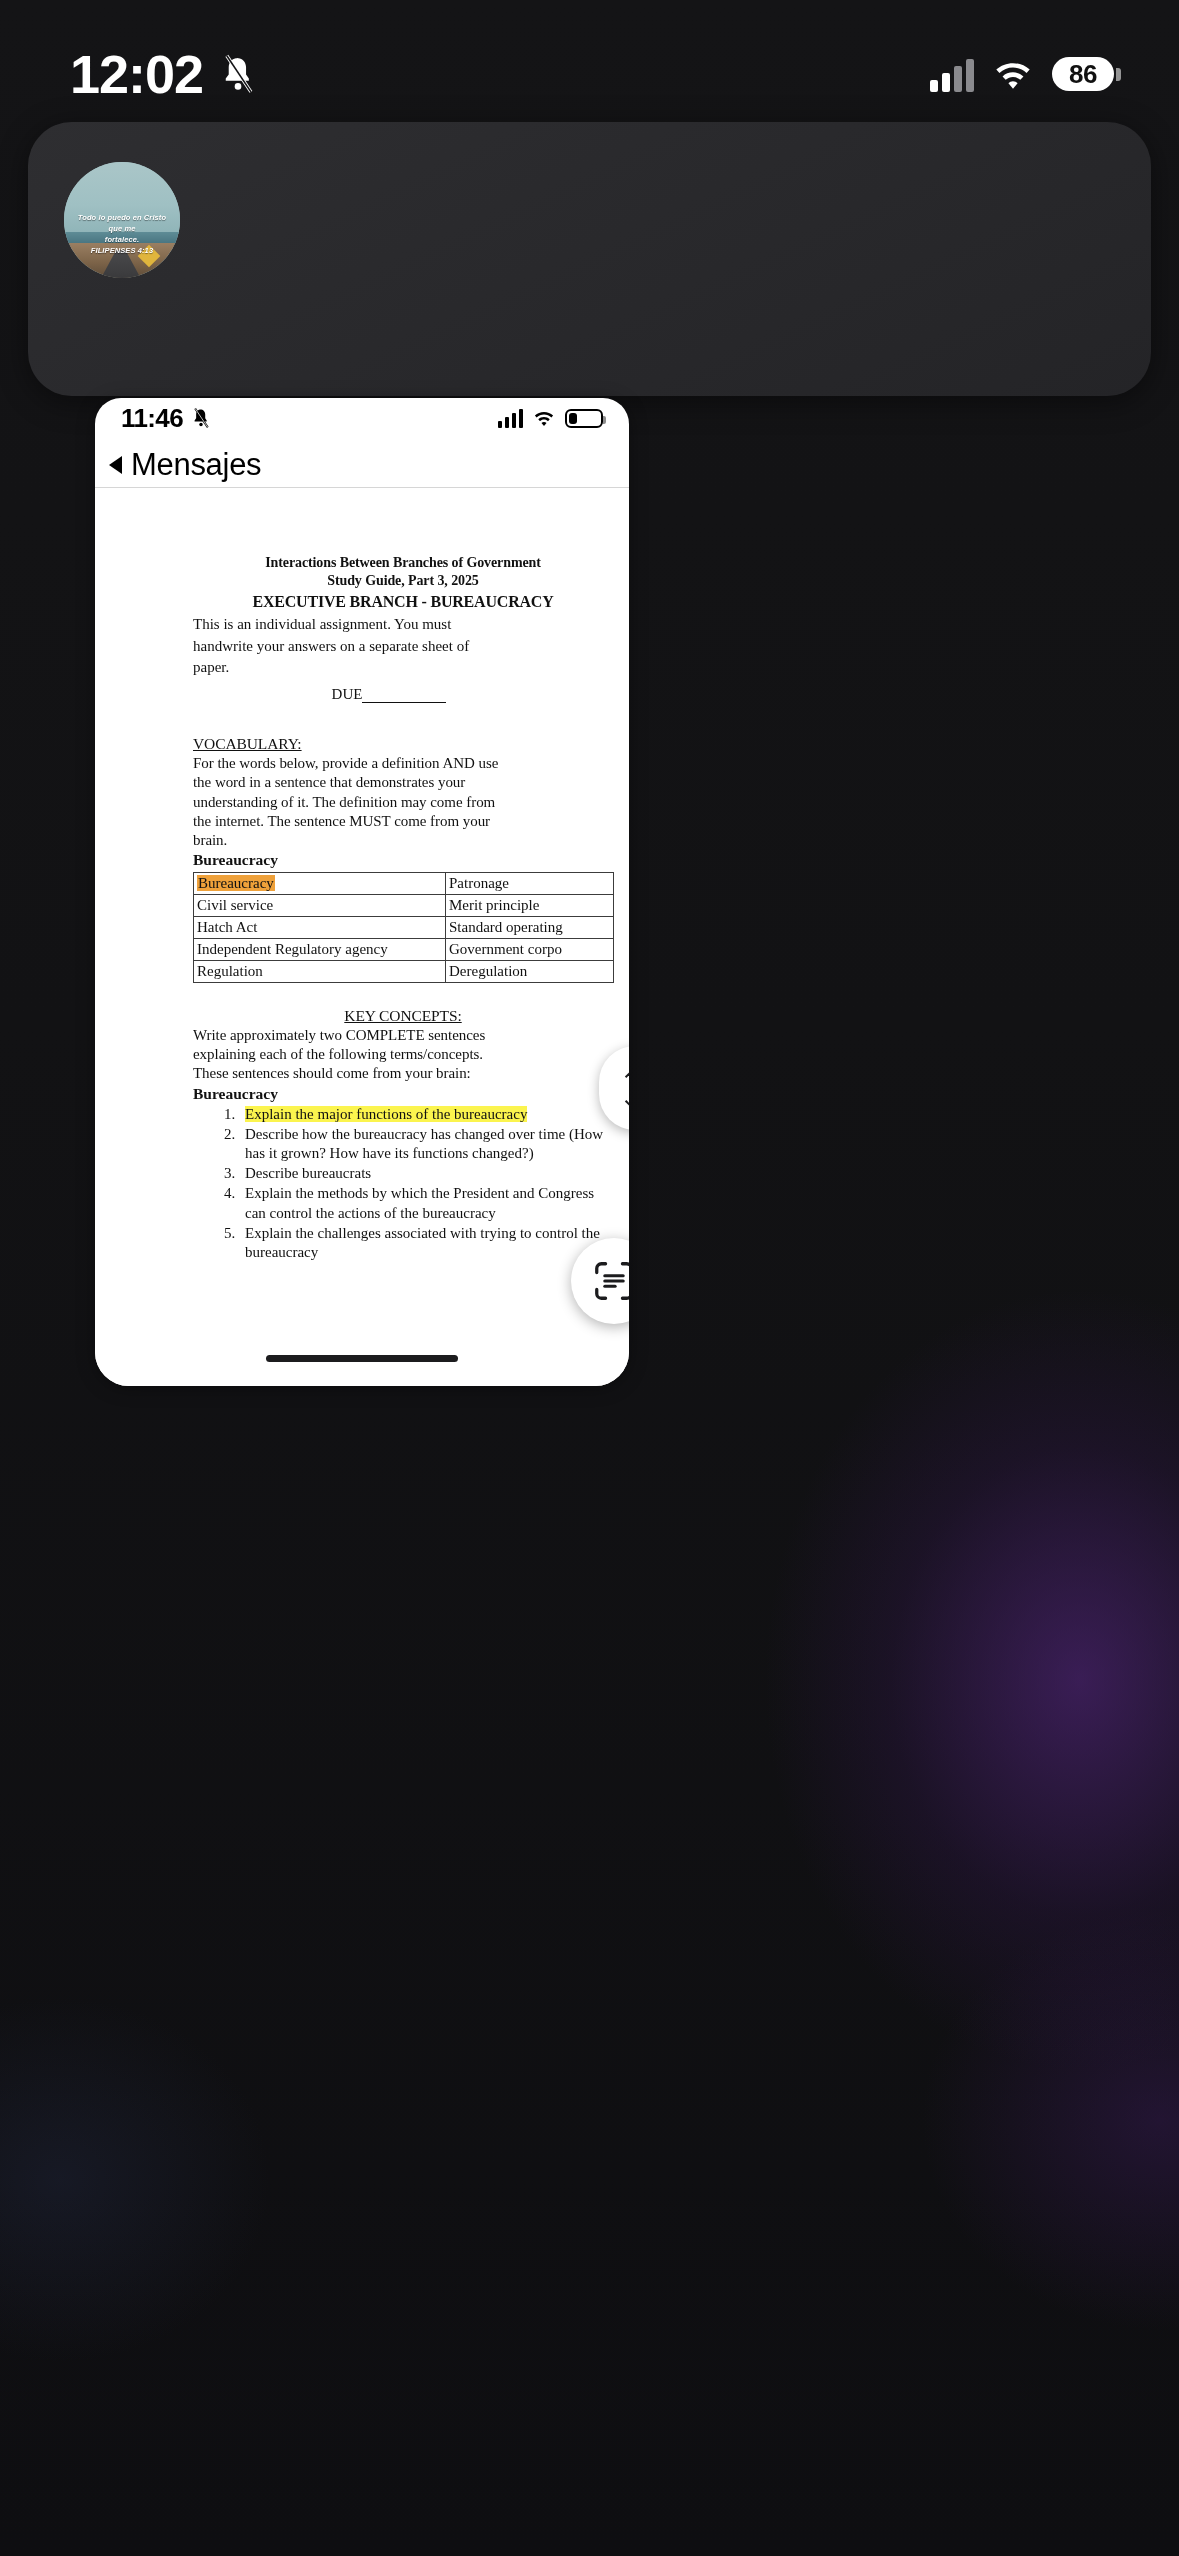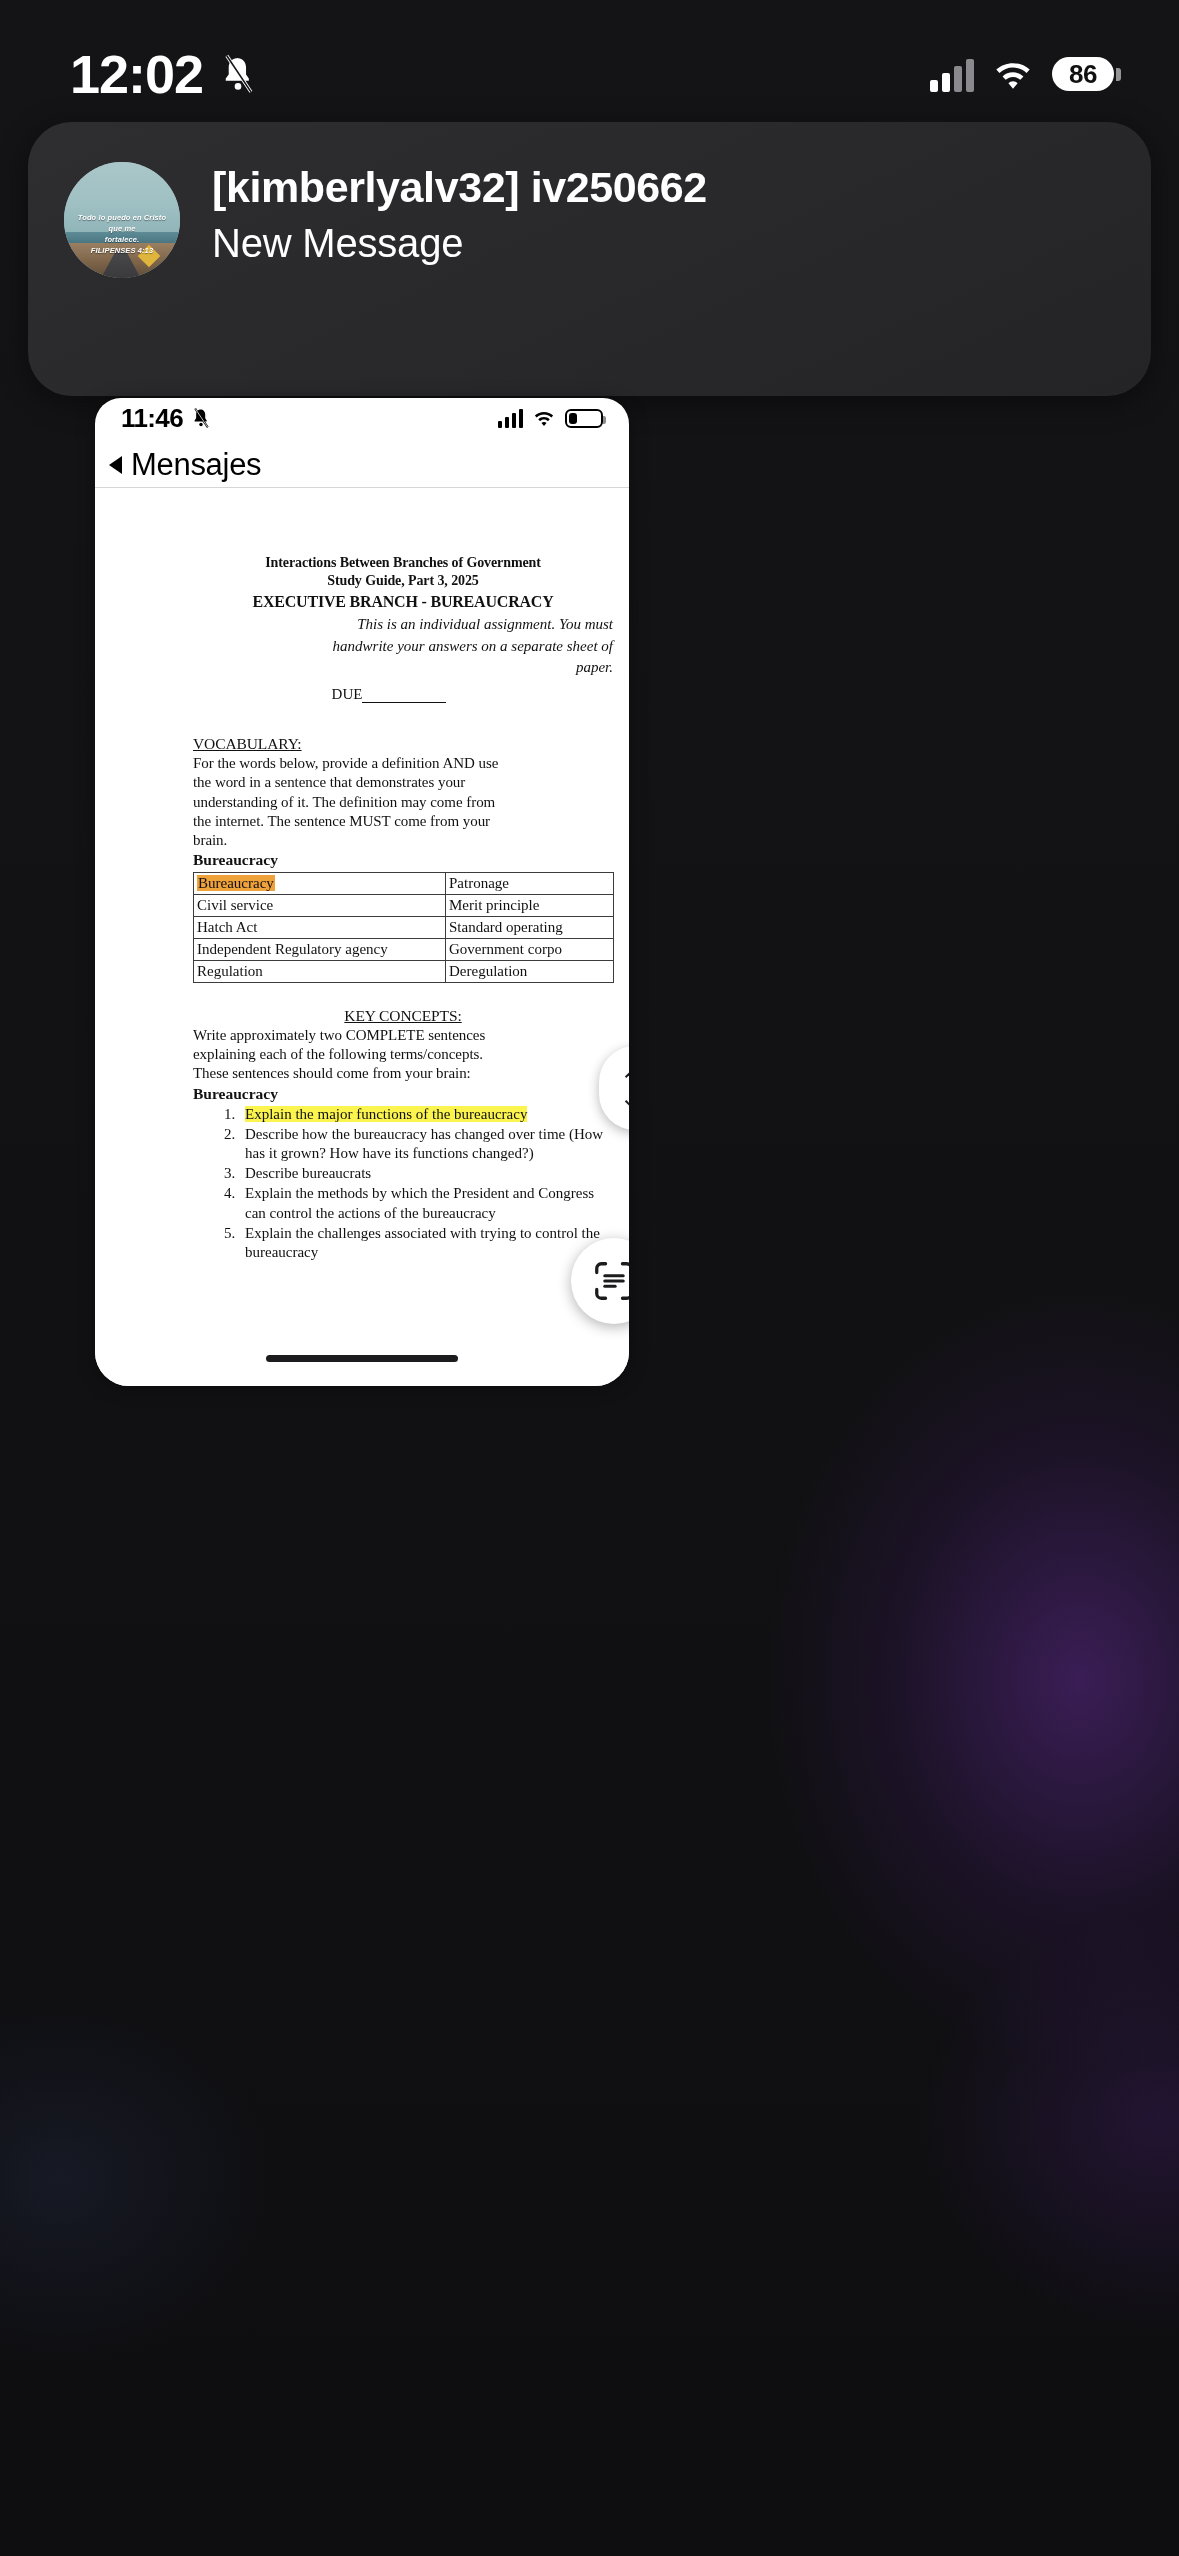--- a/index.html
+++ b/index.html
@@ -180,21 +180,21 @@
   }
   .doc-title {
     text-align: center; font-weight: 700; font-size: 14px;
     line-height: 1.32; letter-spacing: -0.1px;
   }
   .doc-title2 {
     text-align: center; font-weight: 700; font-size: 16px;
     line-height: 1.3; margin-top: 1px; letter-spacing: -0.2px;
   }
   .doc-italic {
-    text-align: right; font-style: italic; font-size: 15px;
+    text-align: left; font-size: 15px;
     line-height: 1.32; margin-top: 2px;
   }
   .doc-due {
     text-align: center; font-size: 15px; margin-top: 8px;
     padding-right: 28px;
   }
   .doc-due u { text-decoration: none; border-bottom: 1px solid #111; padding: 0 42px; }
 
   .sec-head {
     font-size: 15.5px; text-decoration: underline;
@@ -305,24 +305,20 @@
       <div class="av-sky"></div>
       <div class="av-sea"></div>
       <div class="av-land"></div>
       <div class="av-road"></div>
       <div class="av-sign"></div>
       <div class="av-text">
         <div>Todo lo puedo en Cristo que me</div>
         <div>fortalece.</div>
         <div>FILIPENSES 4:13</div>
       </div>
-    </div>
-    <div class="banner-text">
-      <div class="banner-title">[kimberlyalv32] iv250662</div>
-      <div class="banner-sub">New Message</div>
     </div>
   </div>
 
   <div class="shot">
 
     <div class="shot-status">
       <div class="ss-left">
         <div class="ss-clock">11:46</div>
         <svg width="22" height="22" viewBox="0 0 24 24">
           <path d="M12 2.8c-3.2 0-5.3 2.3-5.3 5.4v4.1L5 14.6v1.2h13.2v-1.2l-1.6-2.3V8.2c0-3.1-2.1-5.4-5.3-5.4z" fill="#000"></path>

